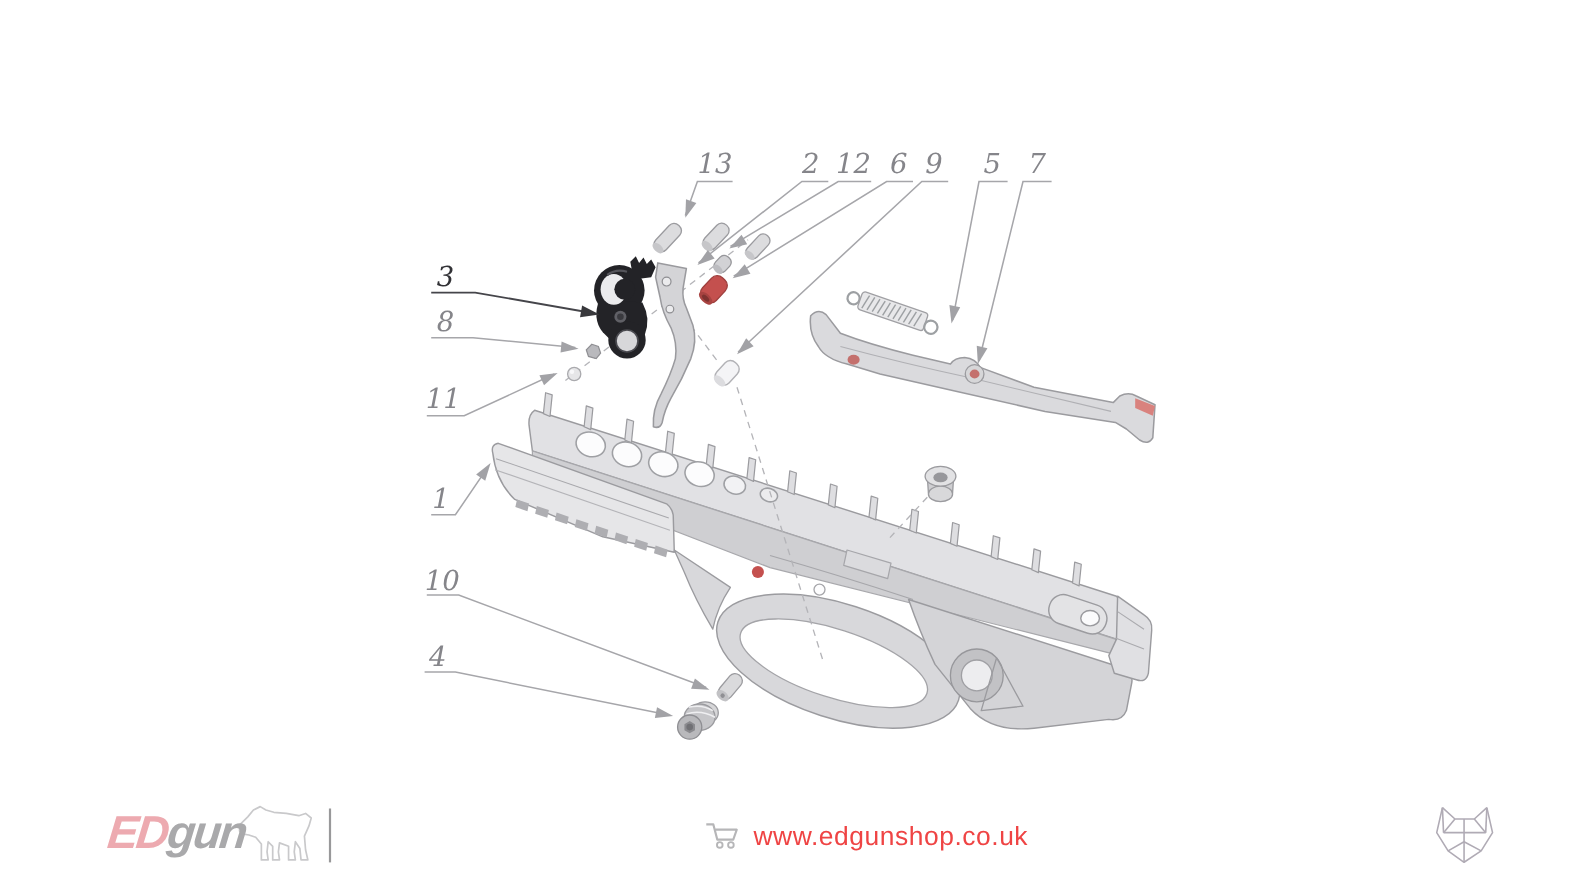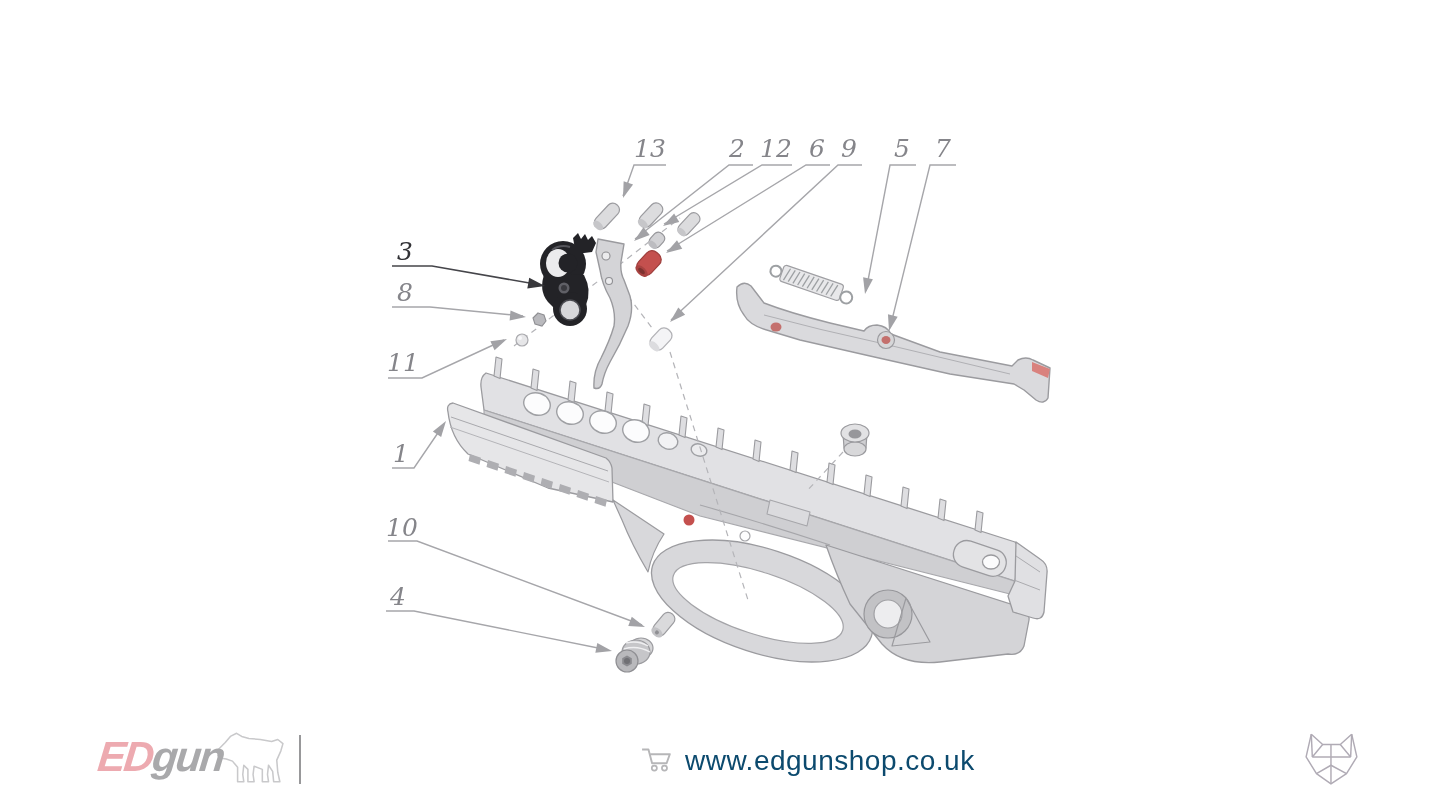--- a/index.html
+++ b/index.html
@@ -8,21 +8,21 @@
   svg text.callout{font-family:"DejaVu Serif",serif;font-style:italic;font-size:25px;fill:#85858a;}
   svg text.callout.dark{fill:#323236;}
   .footer-brand{position:absolute;left:98px;top:736px;display:flex;align-items:flex-start;}
   .brand-text{font-family:"Liberation Sans",sans-serif;font-weight:bold;font-style:italic;
     font-size:42px;letter-spacing:-2px;transform:skew(-6deg);line-height:1;}
   .brand-ed{color:#edaab0;}
   .brand-gun{color:#a9a9ab;}
   .dog-wrap{margin-left:-6px;margin-top:-8px;}
   .footer-divider{position:absolute;left:299px;top:735px;width:2px;height:49px;background:#98989a;}
   .footer-site{position:absolute;left:641px;top:744px;display:flex;align-items:center;gap:12px;}
-  .site-url{font-size:28px;color:#0c4a6e;letter-spacing:0.5px;}
+  .site-url{font-size:24px;color:#ef4444;letter-spacing:0.5px;}
   .fox-wrap{position:absolute;left:1303px;top:729px;}
 </style>
 </head>
 <body>
 
 <div class="stage">
 
 <svg width="1445" height="807" viewBox="0 0 1445 807">
 
   <g stroke-linejoin="round">

